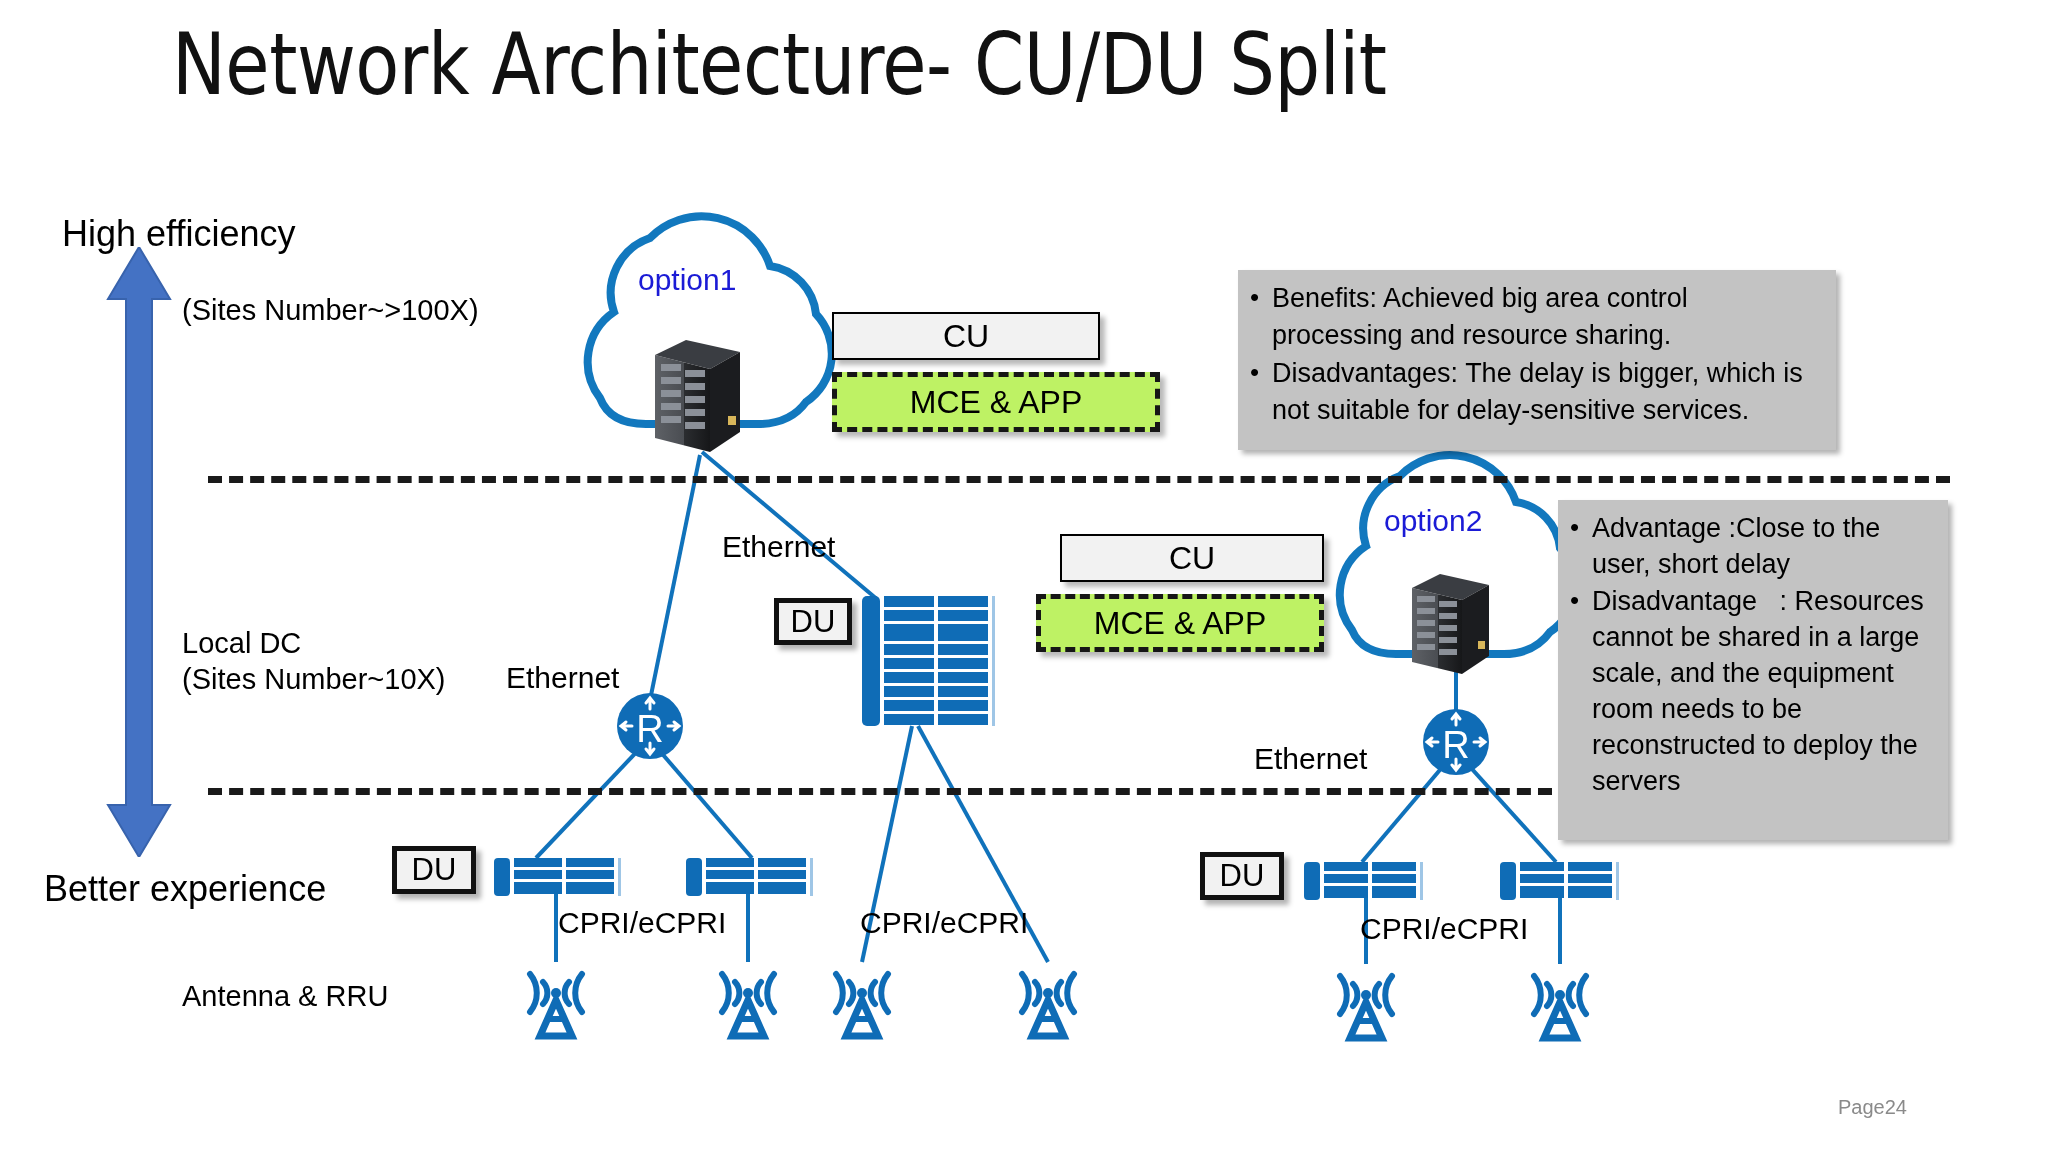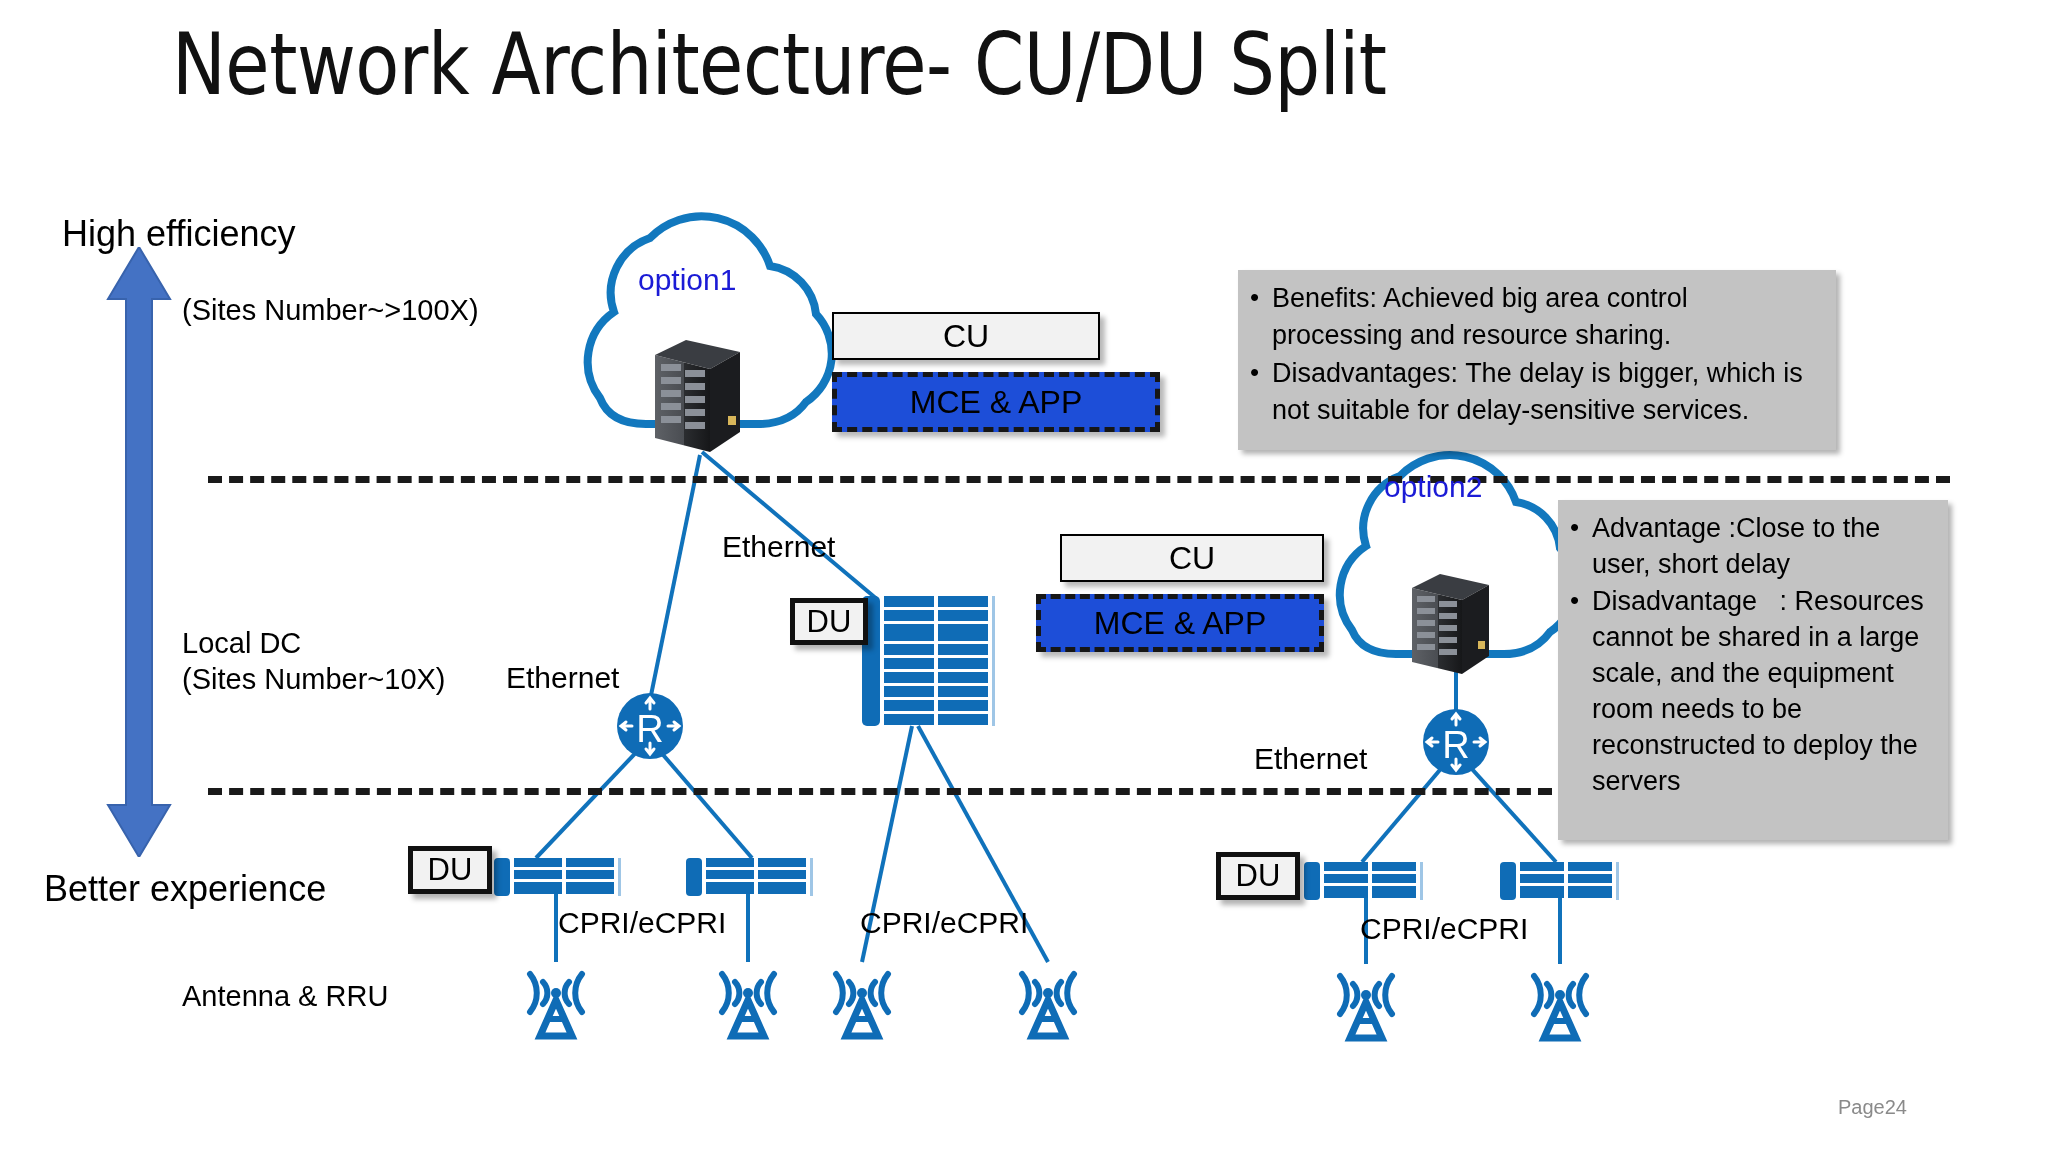--- a/index.html
+++ b/index.html
@@ -103,21 +103,21 @@
     border: 2px solid #000000;
     box-shadow: 5px 5px 5px rgba(0,0,0,0.28);
     display: flex;
     align-items: center;
     justify-content: center;
     font-size: 32px;
     box-sizing: border-box;
     color: #000;
   }
   .mce-box {
-    background: #1d4ed8;
+    background: #bef264;
     border: 5px dashed #161616;
     box-shadow: 5px 5px 5px rgba(0,0,0,0.28);
     display: flex;
     align-items: center;
     justify-content: center;
     font-size: 32px;
     box-sizing: border-box;
     color: #000;
   }
   #cu-box-1 { left: 832px; top: 312px; width: 268px; height: 48px; }
@@ -129,21 +129,20 @@
   .du-box {
     background: #f2f2f2;
     border: 5px solid #111111;
     box-shadow: 5px 5px 5px rgba(0,0,0,0.30);
     display: flex;
     align-items: center;
     justify-content: center;
     font-size: 31px;
     box-sizing: border-box;
     color: #000;
-    margin-left: 16px;
   }
   #du-box-center { left: 774px; top: 598px; width: 78px; height: 47px; }
   #du-box-left   { left: 392px; top: 846px; width: 84px; height: 48px; }
   #du-box-right  { left: 1200px; top: 852px; width: 84px; height: 48px; }
 
   
   .link-label {
     font-size: 30px;
     white-space: nowrap;
     color: #000;
@@ -155,21 +154,21 @@
   #label-cpri-mid   { left: 860px; top: 906px; }
   #label-cpri-right { left: 1360px; top: 912px; }
 
   
   .option-label {
     font-size: 30px;
     color: #1b1bd6;
     white-space: nowrap;
   }
   #label-option1 { left: 638px; top: 263px; }
-  #label-option2 { left: 1384px; top: 470px; }
+  #label-option2 { left: 1384px; top: 504px; }
 
   
   #page-number {
     left: 1838px;
     top: 1096px;
     font-size: 20px;
     color: #8a8a8a;
   }
 
   

